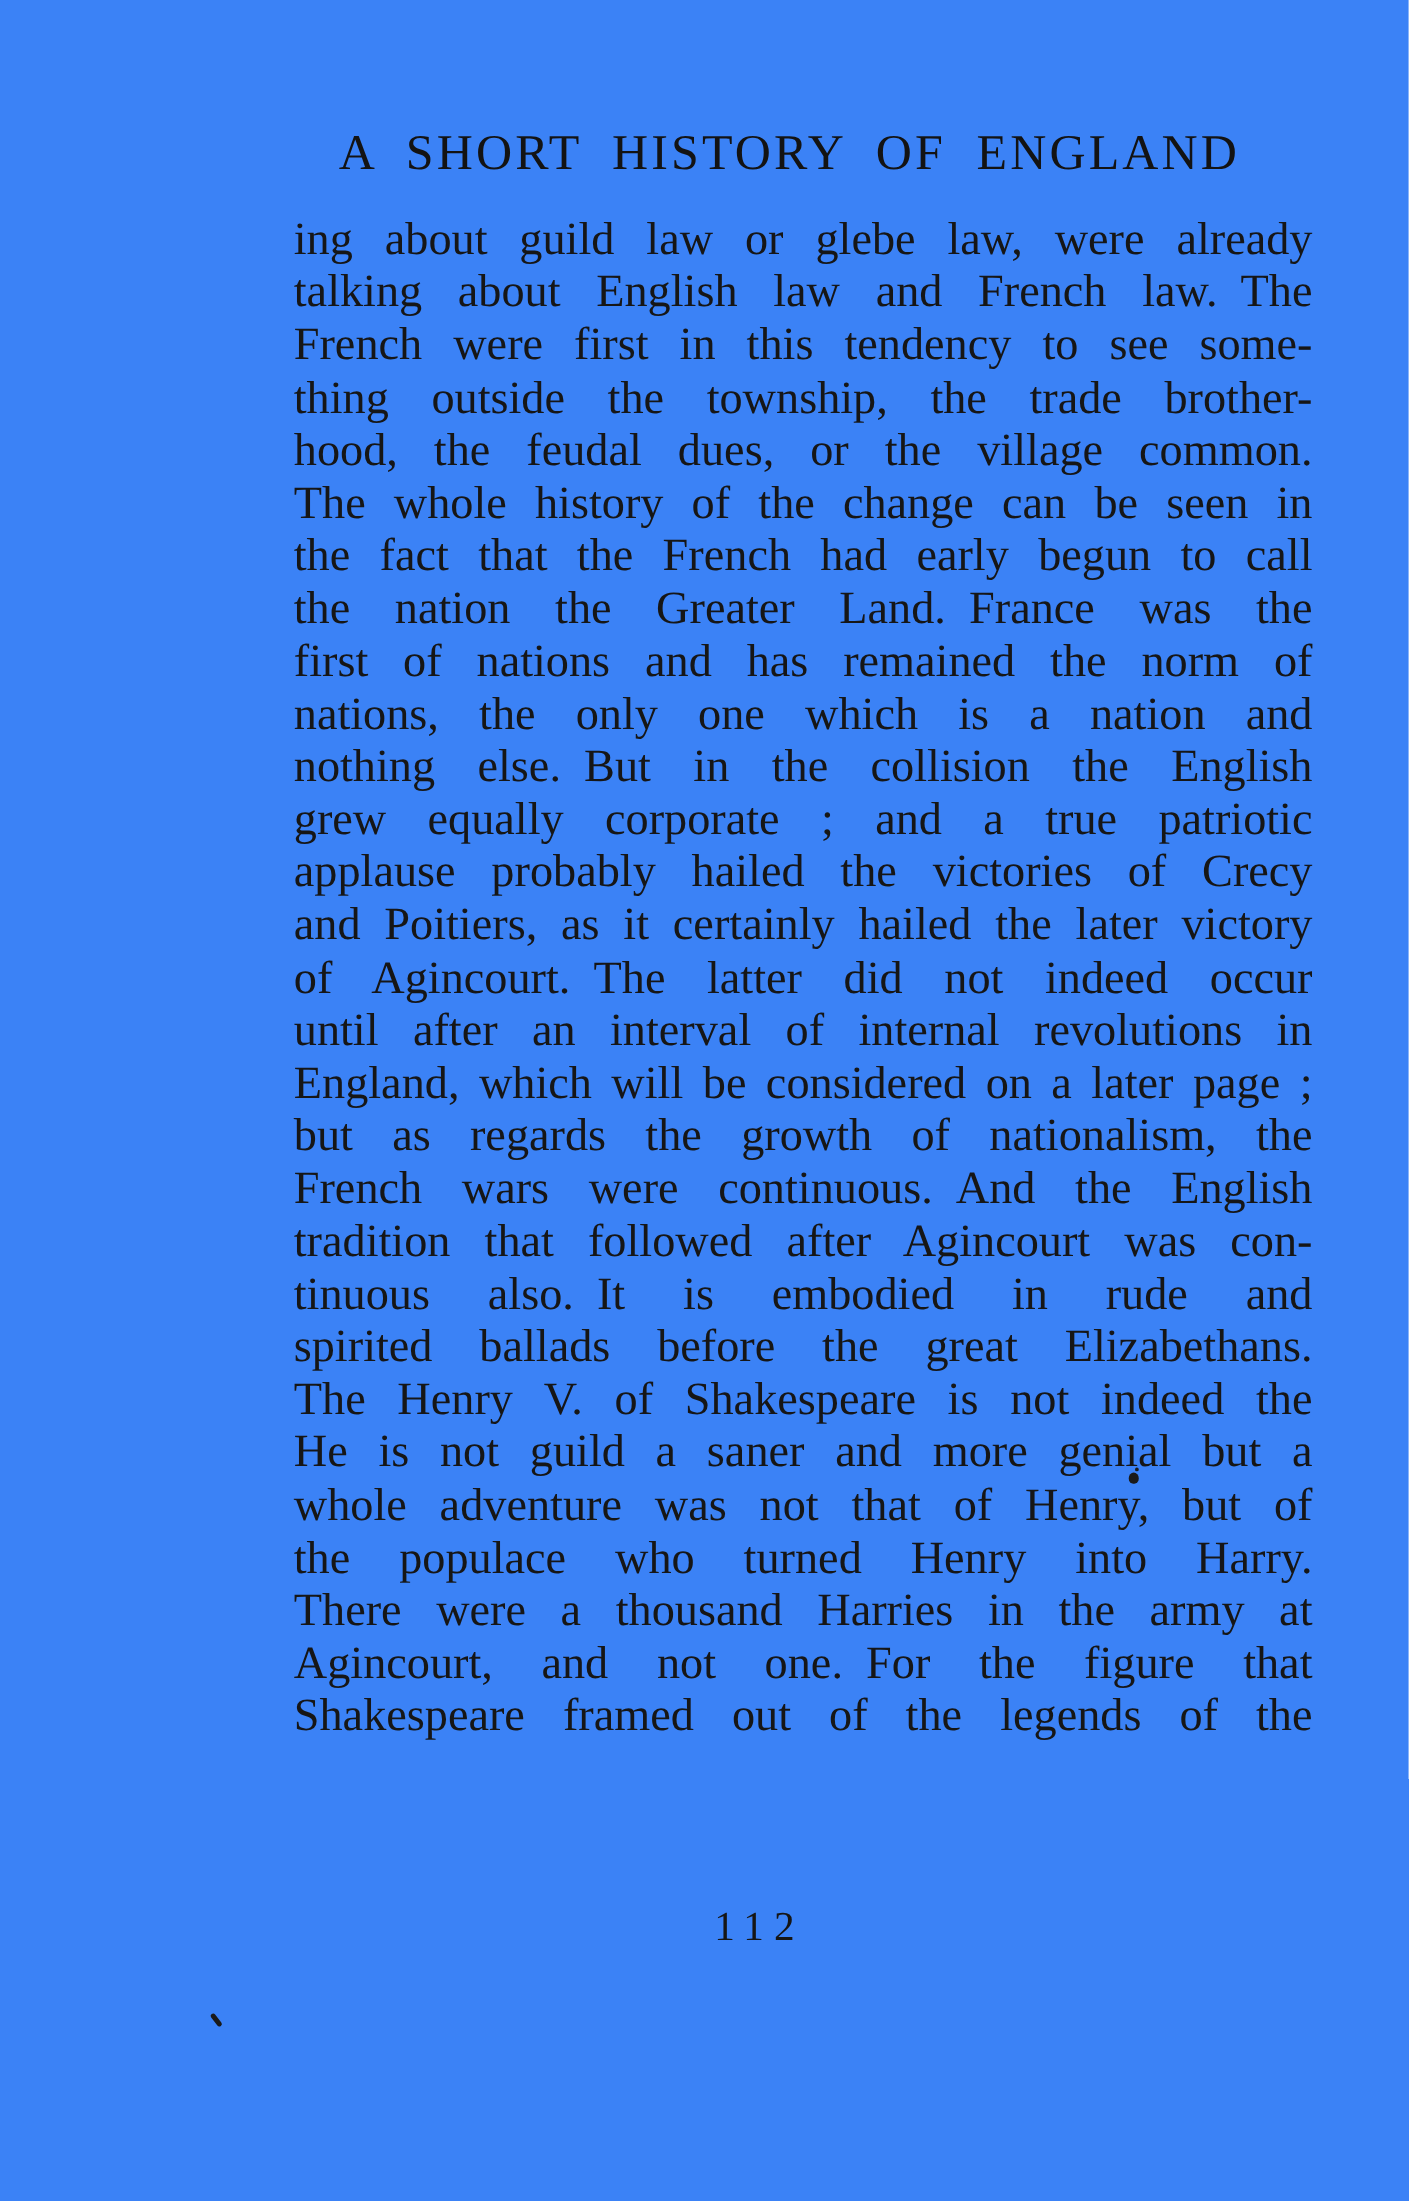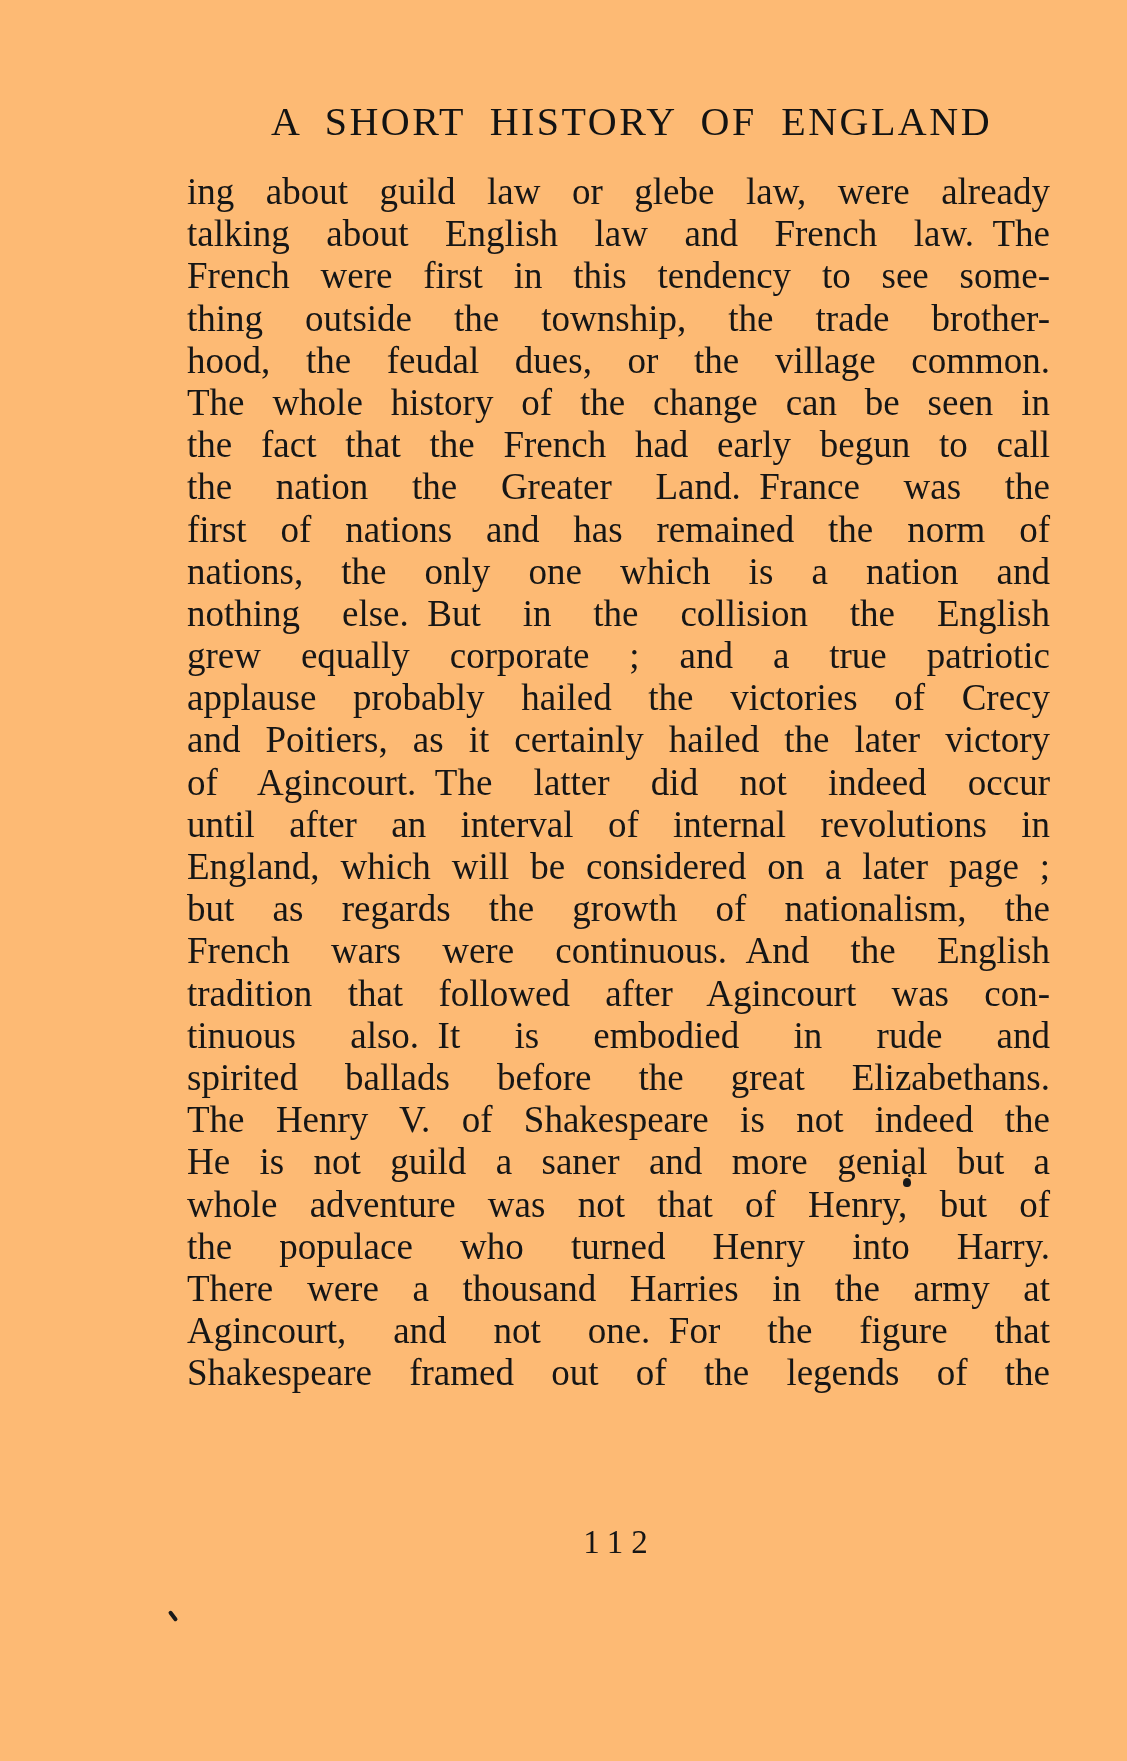--- a/index.html
+++ b/index.html
@@ -4,21 +4,21 @@
 <style>
   html, body {
     margin: 0;
     padding: 0;
     background: #ffffff;
   }
   .page {
     position: relative;
     width: 1127px;
     height: 1761px;
-    background: #fdba74;
+    background: #3b82f6;
     color: #141414;
     font-family: "Liberation Serif", serif;
     overflow: hidden;
   }
   .heading {
     position: absolute;
     left: 200px;
     top: 100px;
     width: 863px;
     text-align: center;
@@ -35,24 +35,25 @@
     top: 171px;
     width: 863px;
   }
   .line {
     font-size: 37px;
     line-height: 42.2px;
     height: 42.2px;
     text-align: justify;
     text-align-last: justify;
     color: #161616;
+    margin-left: 48px;
   }
   .page-number {
     position: absolute;
-    left: 188px;
+    left: 176px;
     top: 1524px;
     width: 863px;
     text-align: center;
     font-size: 33px;
     letter-spacing: 8px;
     color: #161616;
   }
   .ink-speck {
     position: absolute;
     left: 171px;

